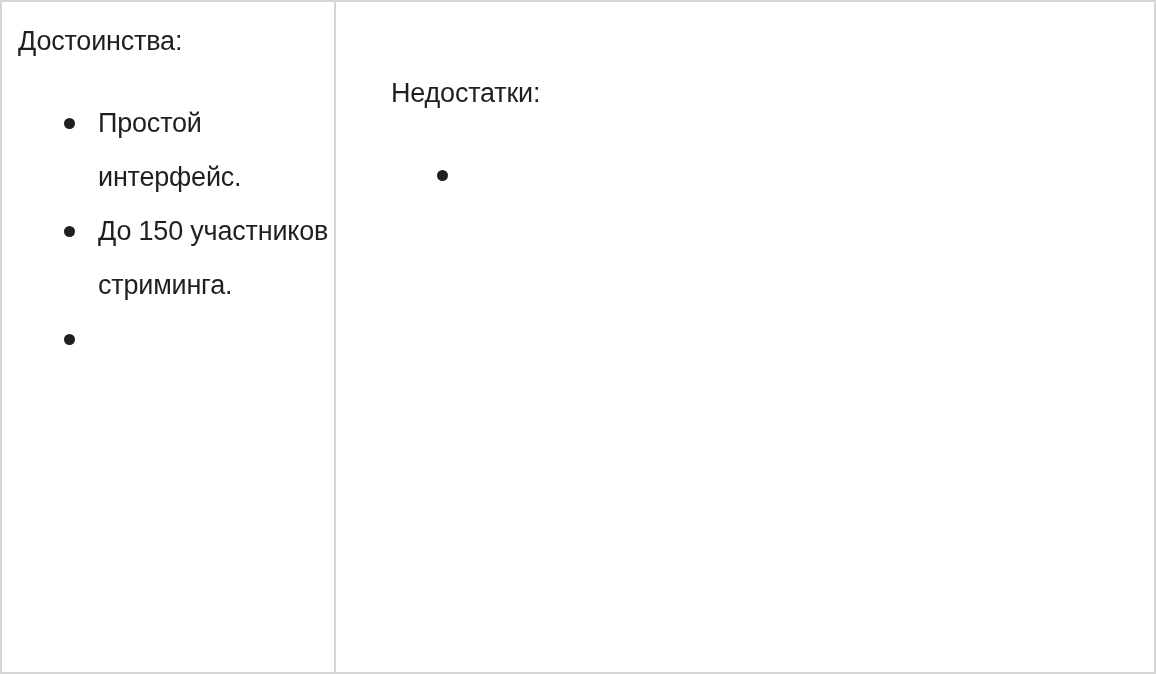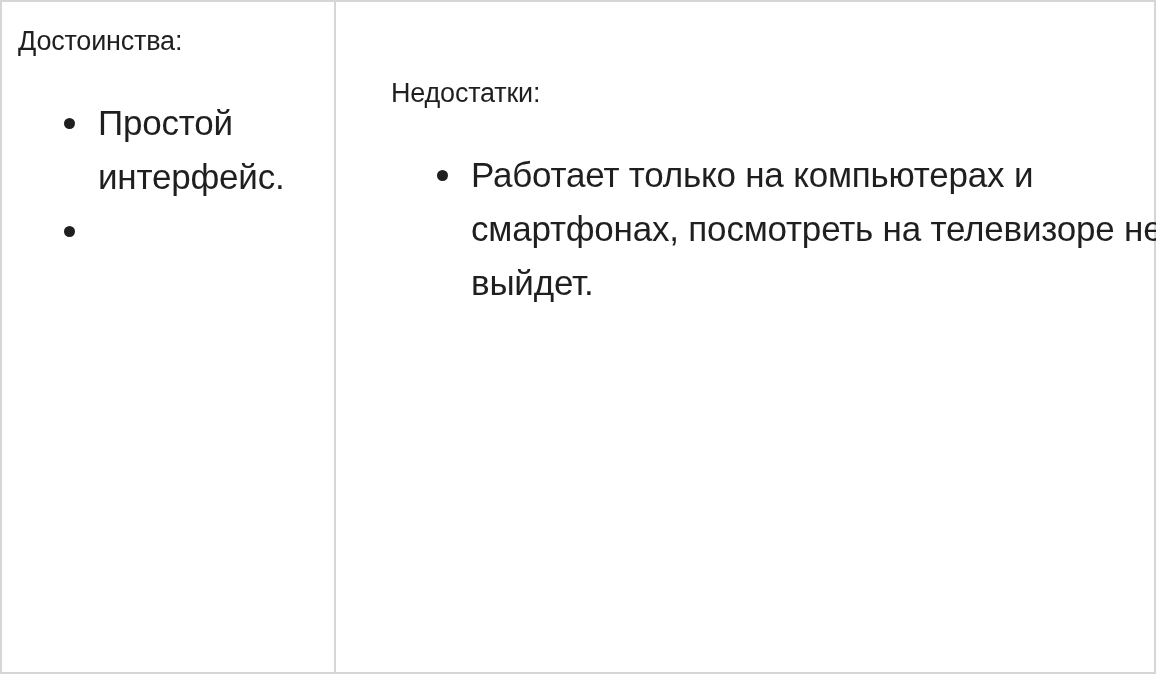--- a/index.html
+++ b/index.html
@@ -52,21 +52,21 @@
       font-weight: normal;
       letter-spacing: -0.2px;
     }
     ul.list {
       list-style: none;
       margin: 0;
       padding: 0;
     }
     ul.list li {
       position: relative;
-      font-size: 35px;
+      font-size: 27px;
       line-height: 54px;
       letter-spacing: -0.2px;
     }
     ul.list li .bullet {
       position: absolute;
       left: -34px;
       top: 22px;
       width: 11px;
       height: 11px;
       border-radius: 50%;
@@ -89,28 +89,31 @@
 <div class="table">
   <div class="cell cell-left">
     <p class="heading">Достоинства:</p>
     <ul class="list">
       <li>
         <span class="bullet"></span>
         <span>Простой интерфейс.</span>
       </li>
       <li>
         <span class="bullet"></span>
+        <span>До 150 участников стриминга.</span>
+      </li>
+      <li>
+        <span class="bullet"></span>
       </li>
     </ul>
   </div>
 
   <div class="cell cell-right">
     <div class="inner">
       <p class="heading">Недостатки:</p>
       <ul class="list">
         <li>
           <span class="bullet"></span>
-          <span>Работает только на компьютерах и смартфонах, посмотреть на телевизоре не выйдет.</span>
         </li>
       </ul>
     </div>
   </div>
 </div>
 
 </body></html>

